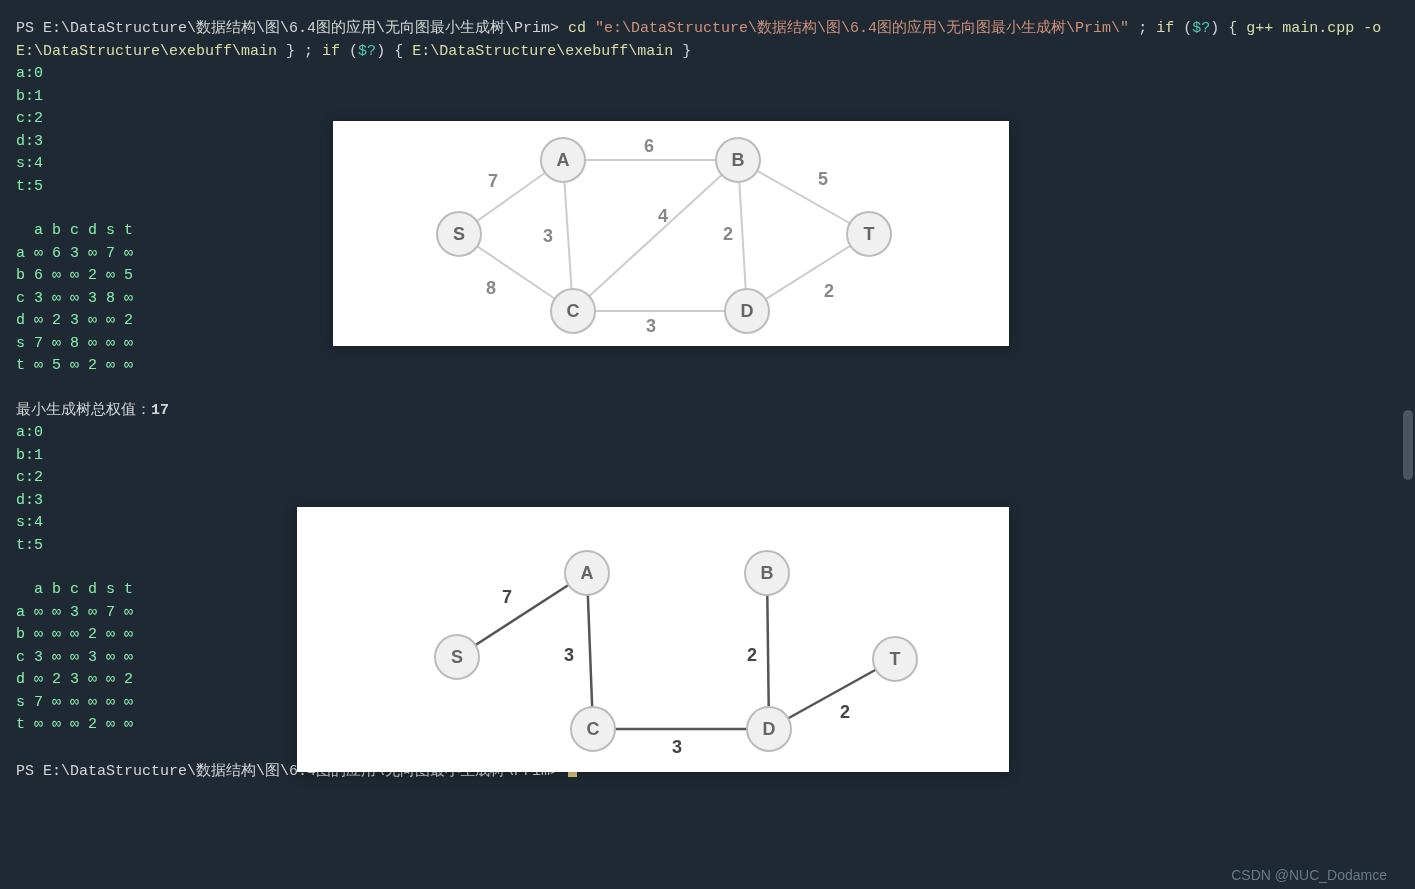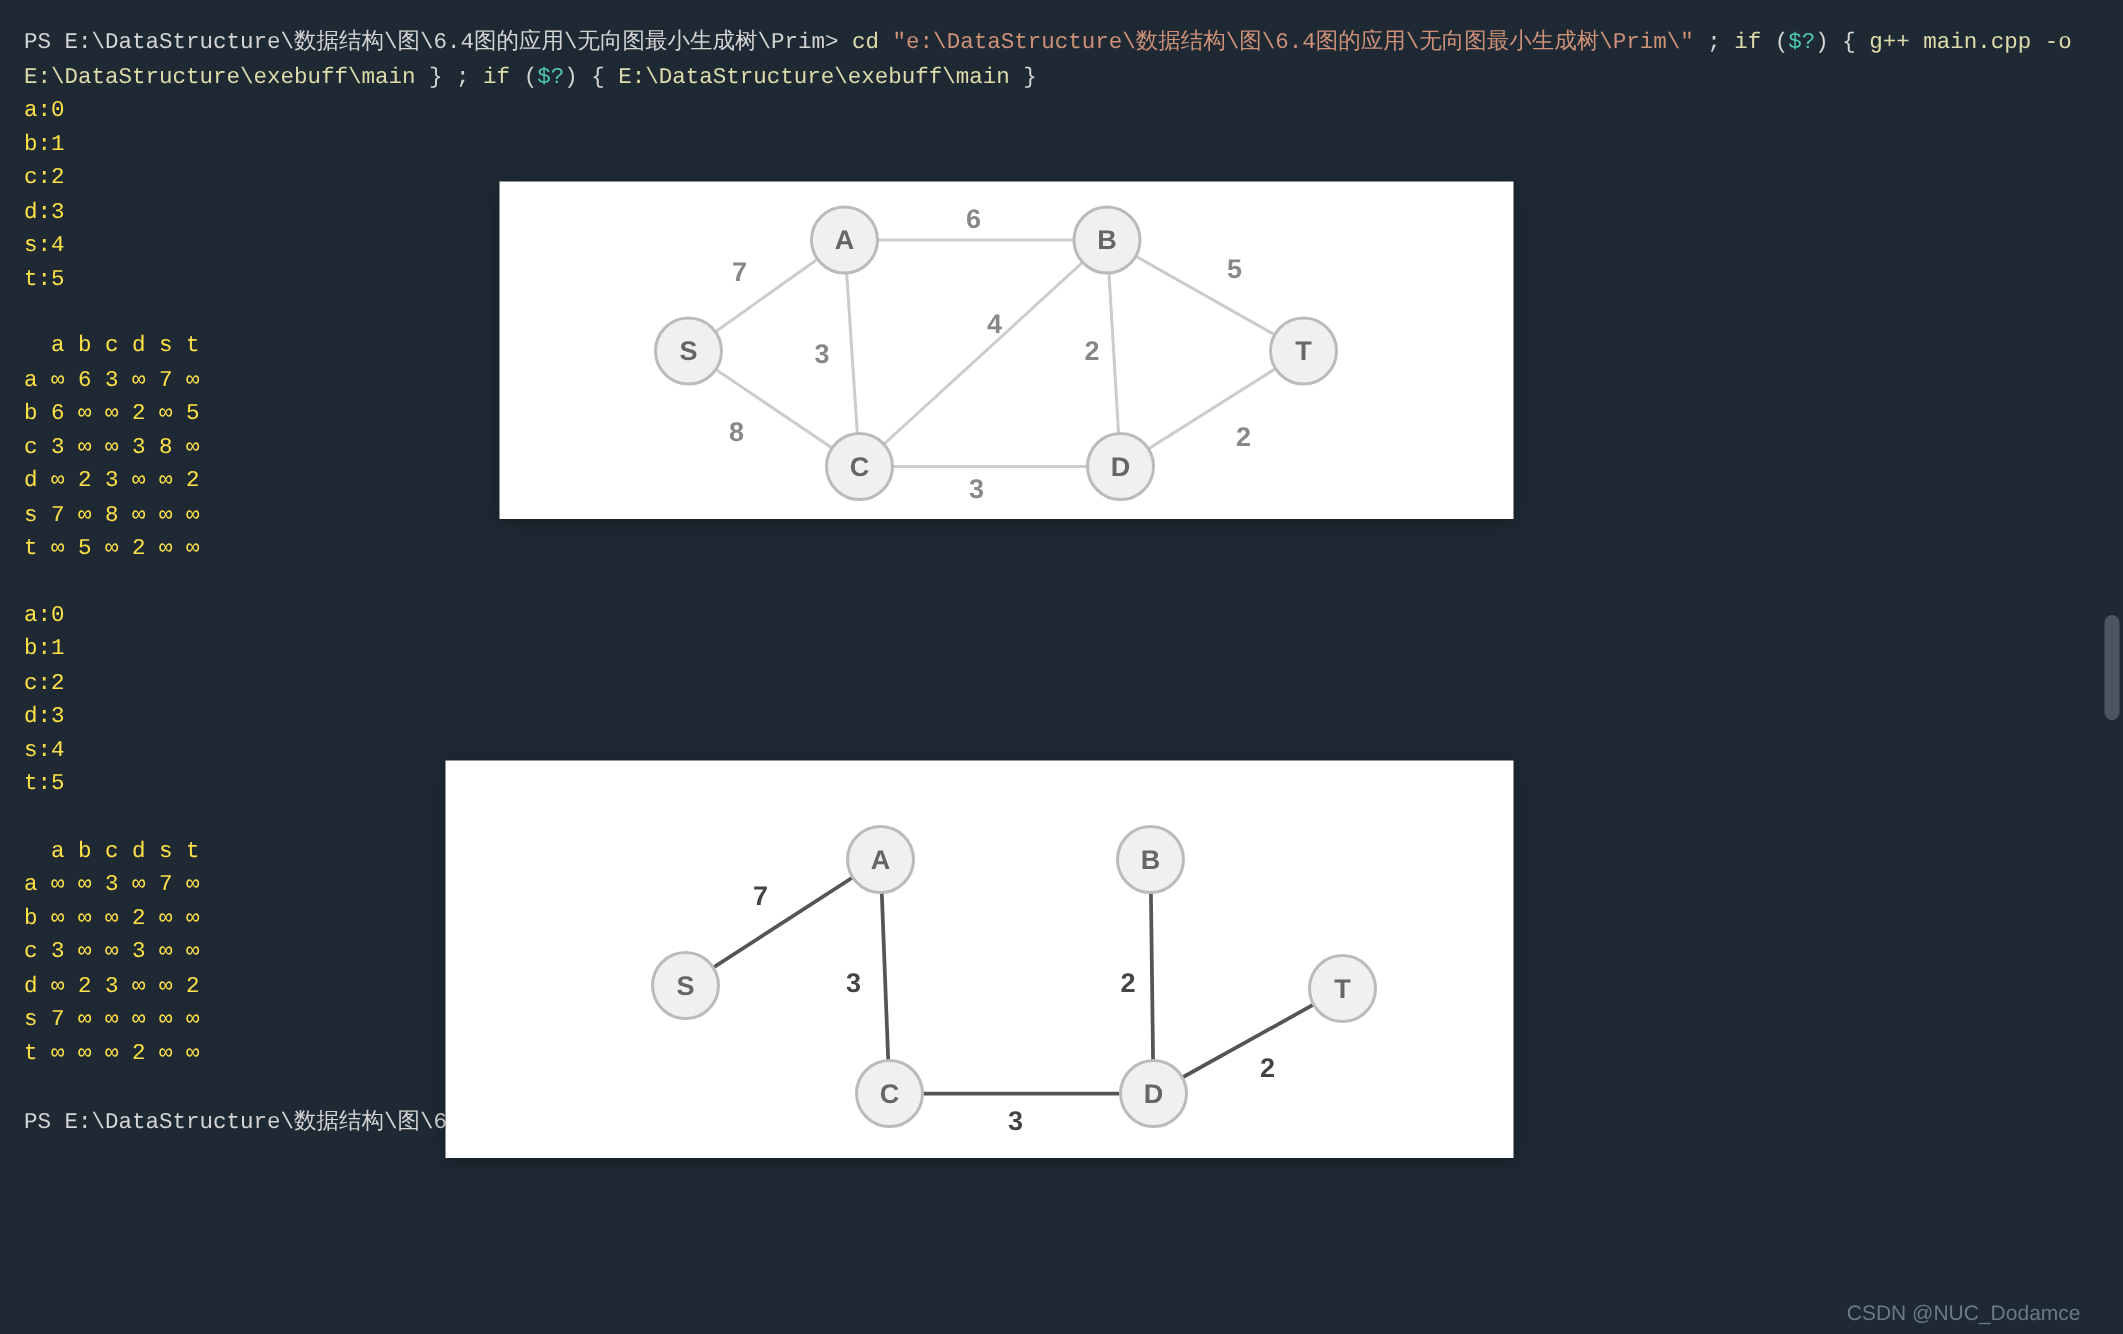--- a/index.html
+++ b/index.html
@@ -21,21 +21,21 @@
   }
   .prompt-path { color: #d4d4d4; }
   .cmd-cd { color: #dcdcaa; }
   .cmd-str { color: #ce9178; }
   .cmd-kw { color: #dcdcaa; }
   .cmd-var { color: #4ec9b0; }
   .cmd-plain { color: #d4d4d4; }
   
   .output-block {
     white-space: pre;
-    color: #fde047;
+    color: #86efac;
   }
   .bold { font-weight: bold; }
   
   .graph-box {
     position: absolute;
     background: #ffffff;
     box-shadow: 0 2px 12px rgba(0,0,0,0.3);
   }
   .graph-box svg { display: block; }
   
@@ -130,20 +130,23 @@
 t:5</div>
   <div style="height:22px"></div>
   <div class="output-block">  a b c d s t</div>
   <div class="output-block">a ∞ 6 3 ∞ 7 ∞
 b 6 ∞ ∞ 2 ∞ 5
 c 3 ∞ ∞ 3 8 ∞
 d ∞ 2 3 ∞ ∞ 2
 s 7 ∞ 8 ∞ ∞ ∞
 t ∞ 5 ∞ 2 ∞ ∞</div>
   <div style="height:22px"></div>
+  <div>
+    <span>最小生成树总权值：</span><span class="bold">17</span>
+  </div>
   <div class="output-block">a:0
 b:1
 c:2
 d:3
 s:4
 t:5</div>
   <div style="height:22px"></div>
   <div class="output-block">  a b c d s t</div>
   <div class="output-block">a ∞ ∞ 3 ∞ 7 ∞
 b ∞ ∞ ∞ 2 ∞ ∞

